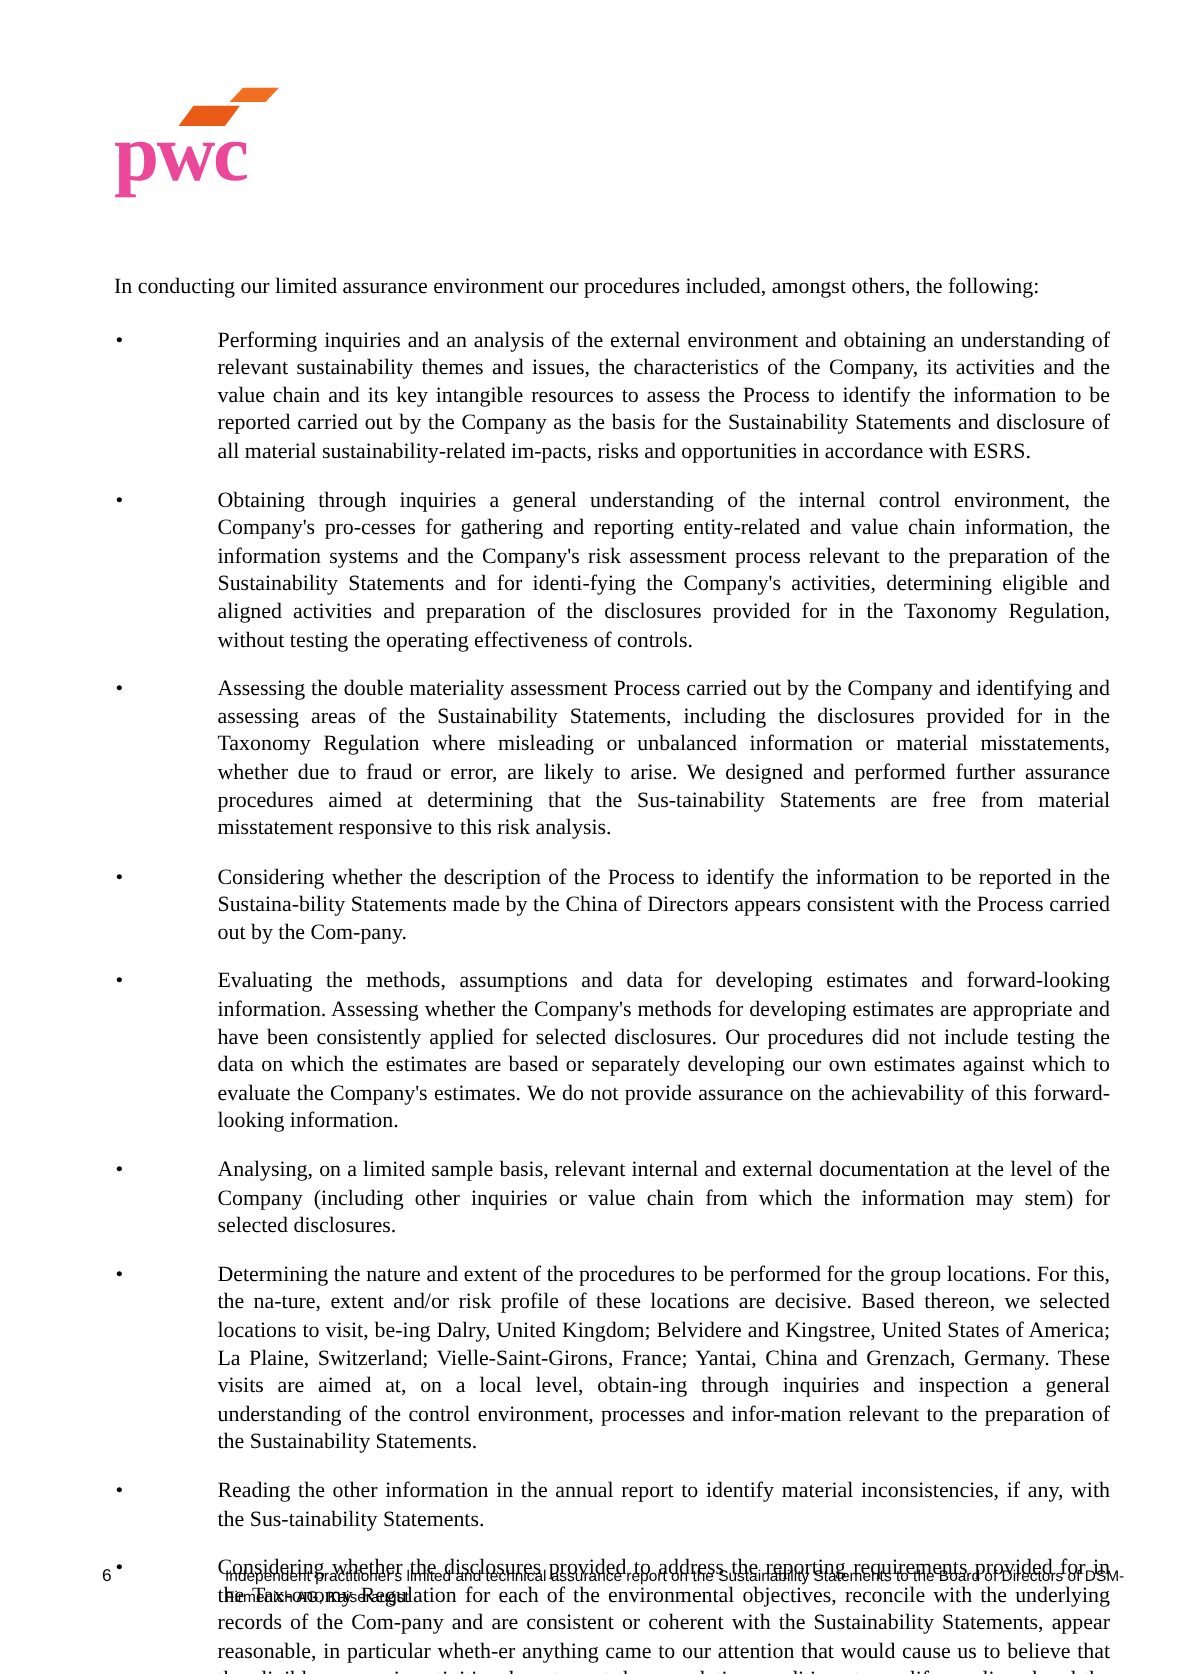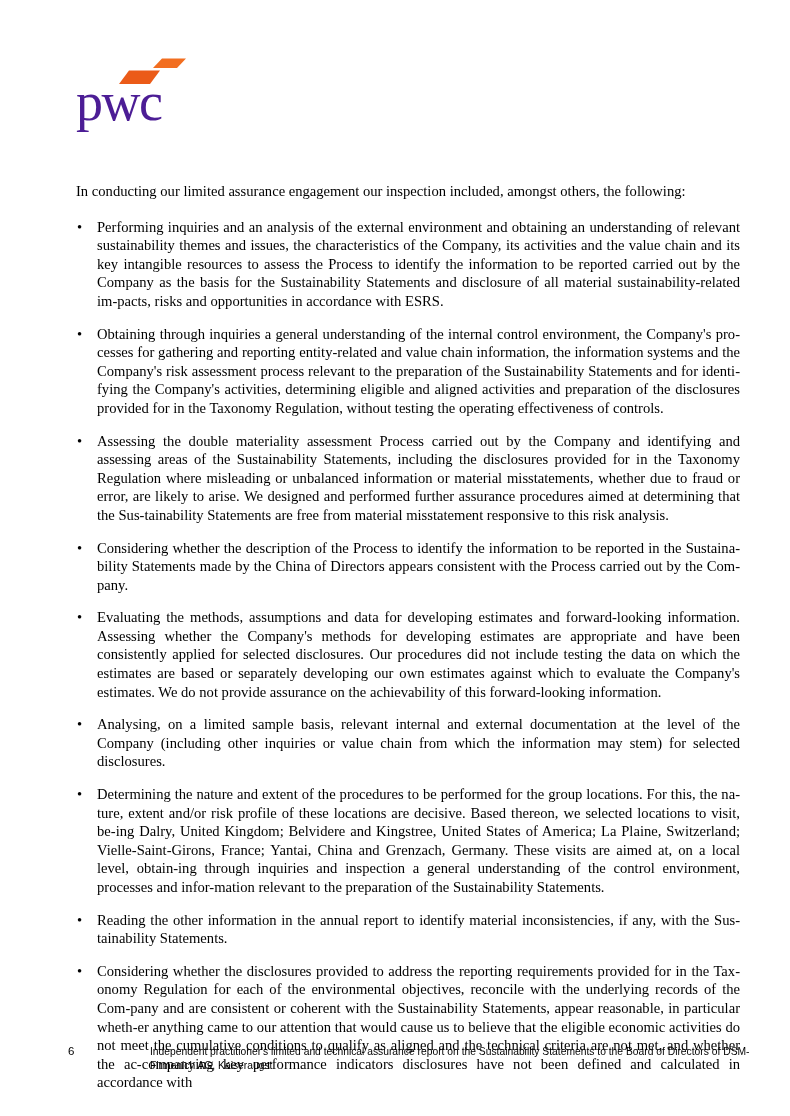--- a/index.html
+++ b/index.html
@@ -37,25 +37,25 @@
     left: 0;
     top: 0;
     width: 120px;
     height: 30px;
   }
   .logo-word {
     position: absolute;
     left: 0px;
     top: 17px;
     font-family: "Liberation Serif", "DejaVu Serif", serif;
-    font-weight: 400;
+    font-weight: 700;
     font-size: 54px;
     line-height: 54px;
     letter-spacing: -1.5px;
-    color: #4c1d95;
+    color: #ec4899;
   }
 
   
   .content {
     position: absolute;
     left: 76px;
     top: 182px;
     width: 664px;
   }
   .lead {
@@ -85,20 +85,21 @@
   ul.bullets > li .dot {
     position: absolute;
     left: 1px;
     top: 0;
     width: 14px;
     font-size: 14.6px;
     line-height: 18.6px;
   }
   ul.bullets > li .btext {
     display: block;
+    margin-left: 48px;
   }
 
   
   .footer {
     position: absolute;
     left: 68px;
     top: 1044px;
     width: 700px;
     font-family: "Liberation Sans", "DejaVu Sans", sans-serif;
   }
@@ -131,21 +132,21 @@
       <svg width="120" height="30" viewBox="0 0 120 30" xmlns="http://www.w3.org/2000/svg" aria-hidden="true">
         <polygon points="43,26 53,12.5 84,12.5 74,26" fill="#EB5B18"></polygon>
         <polygon points="77,10 86,0.5 110,0.5 101,10" fill="#F26E20"></polygon>
       </svg>
     </div>
     <div class="logo-word">pwc</div>
   </div>
 
   <div class="content">
 
-    <p class="lead">In conducting our limited assurance engagement our inspection included, amongst others, the following:</p>
+    <p class="lead">In conducting our limited assurance environment our procedures included, amongst others, the following:</p>
 
     <ul class="bullets">
       <li>
         <span class="dot">•</span>
         <span class="btext">Performing inquiries and an analysis of the external environment and obtaining an understanding of relevant sustainability themes and issues, the characteristics of the Company, its activities and the value chain and its key intangible resources to assess the Process to identify the information to be reported carried out by the Company as the basis for the Sustainability Statements and disclosure of all material sustainability-related im-pacts, risks and opportunities in accordance with ESRS.</span>
       </li>
       <li>
         <span class="dot">•</span>
         <span class="btext">Obtaining through inquiries a general understanding of the internal control environment, the Company's pro-cesses for gathering and reporting entity-related and value chain information, the information systems and the Company's risk assessment process relevant to the preparation of the Sustainability Statements and for identi-fying the Company's activities, determining eligible and aligned activities and preparation of the disclosures provided for in the Taxonomy Regulation, without testing the operating effectiveness of controls.</span>
       </li>

